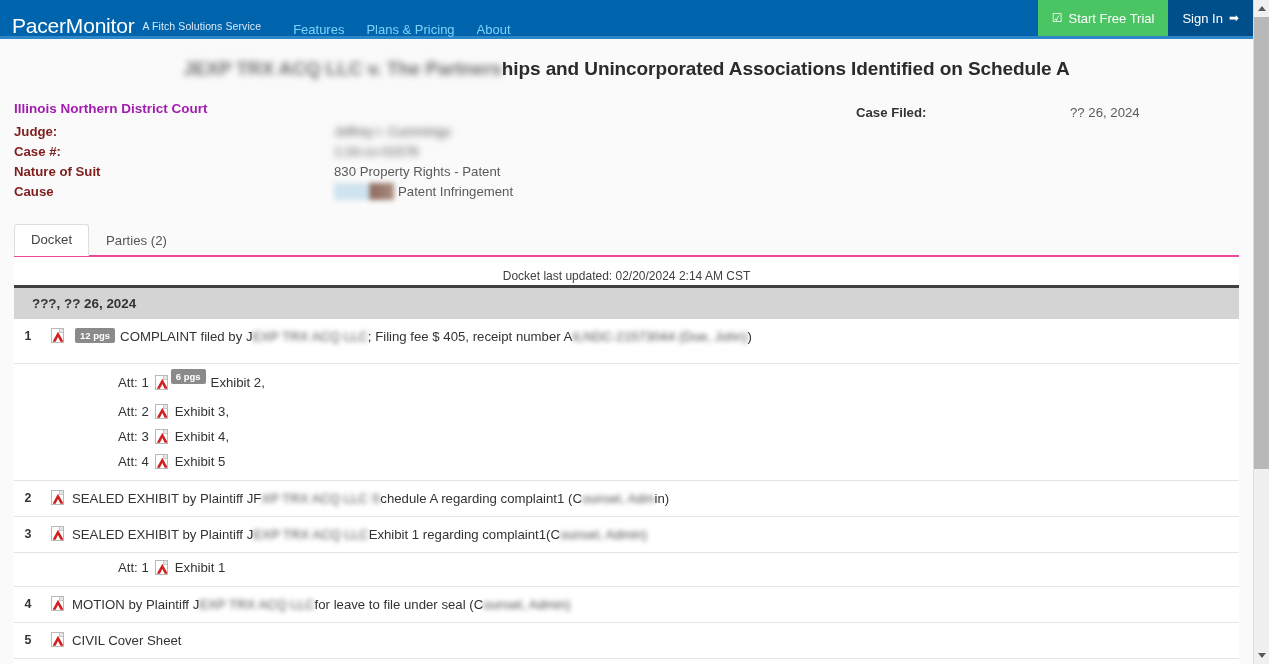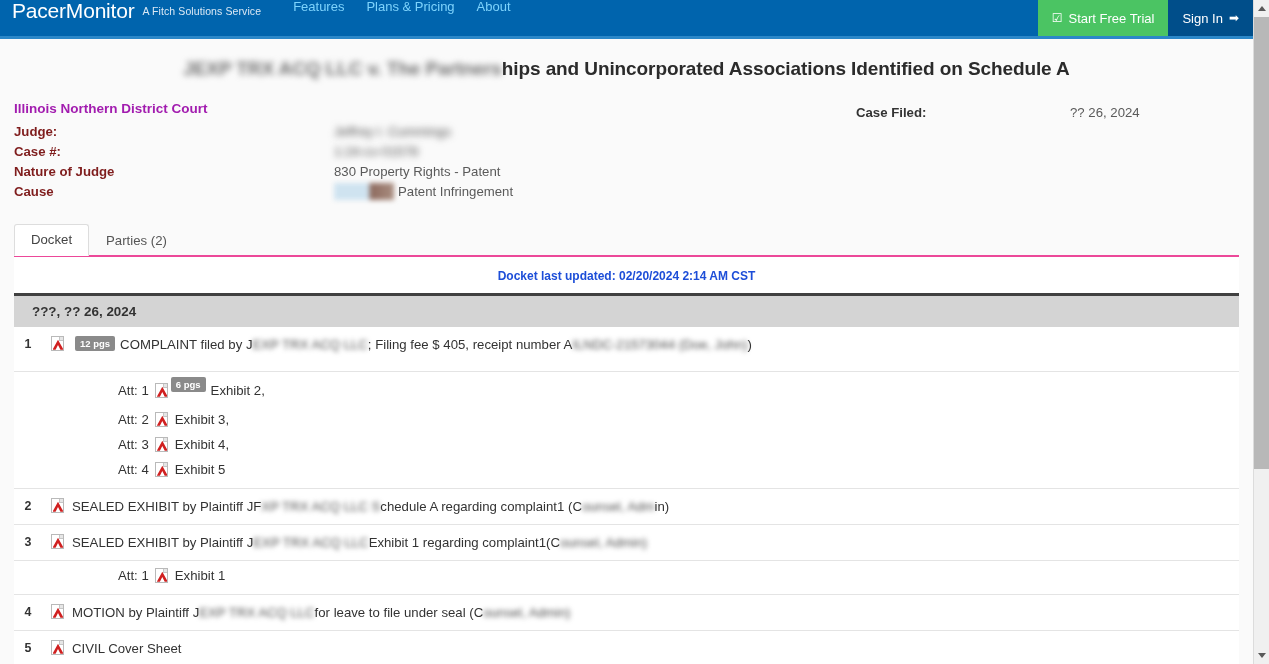--- a/index.html
+++ b/index.html
@@ -25,21 +25,21 @@
     height: 664px;
     background: #fafafa;
     overflow: hidden;
   }
 
   
   .navbar {
     height: 36px;
     background: #0064ad;
     display: flex;
-    align-items: flex-start;
+    align-items: flex-end;
     position: relative;
   }
   .nav-left {
     display: flex;
     align-items: center;
     padding-left: 12px;
     flex: 0 0 auto;
   }
   .brand {
     color: #ffffff;
@@ -211,23 +211,23 @@
 
   
   .docket {
     background: #ffffff;
     margin: 0 14px;
     padding-top: 0;
   }
   .last-updated {
     text-align: center;
     font-size: 12px;
-    font-weight: 700;
-    color: #1d4ed8;
-    padding: 12px 0 10px 0;
+    font-weight: 400;
+    color: #404040;
+    padding: 12px 0 2px 0;
   }
   .date-header {
     background: #d4d4d4;
     font-size: 13.4px;
     font-weight: 700;
     color: #333333;
     padding: 8px 0 8px 18px;
     border-top: 3px solid #404040;
   }
   .entry {
@@ -418,21 +418,21 @@
             <div class="dlabel">Judge:</div>
             <div class="dvalue"><span class="redact redact-strong">Jeffrey I. Cummings</span></div>
           </div>
 
           <div class="drow">
             <div class="dlabel">Case #:</div>
             <div class="dvalue"><span class="redact redact-strong">1:24-cv-01578</span></div>
           </div>
 
           <div class="drow">
-            <div class="dlabel">Nature of Judge</div>
+            <div class="dlabel">Nature of Suit</div>
             <div class="dvalue">830 Property Rights - Patent</div>
           </div>
 
           <div class="drow">
             <div class="dlabel">Cause</div>
             <div class="dvalue"><span class="cause-blur-blocks"></span><span>Patent Infringement</span></div>
           </div>
         </div>
 
         <div class="detail-col-right">

